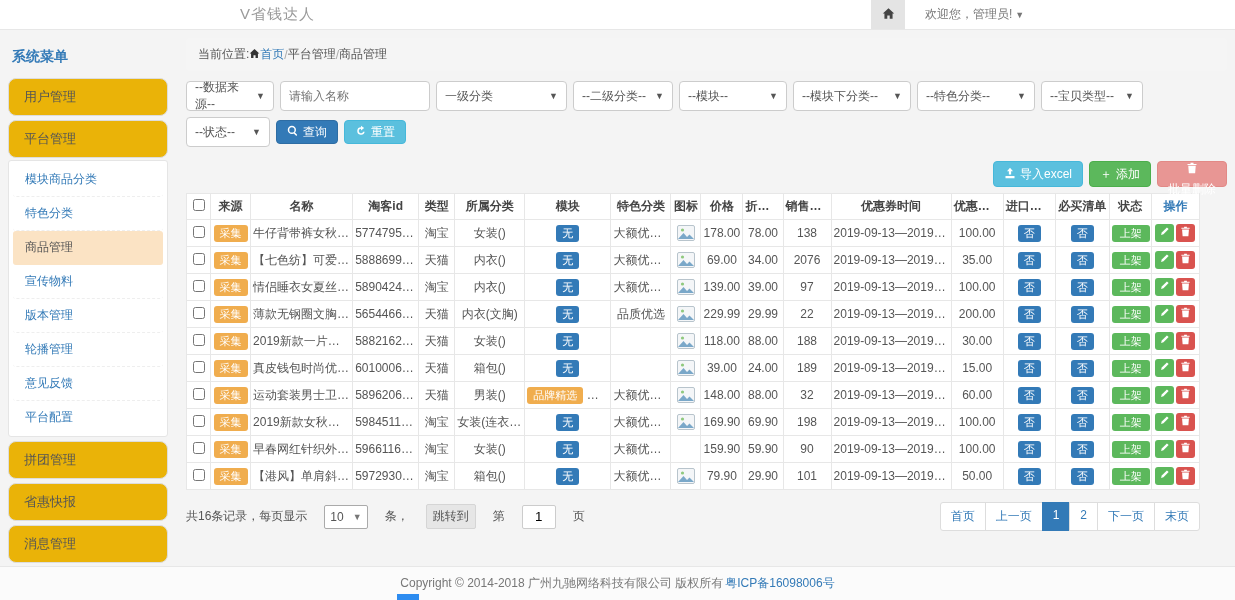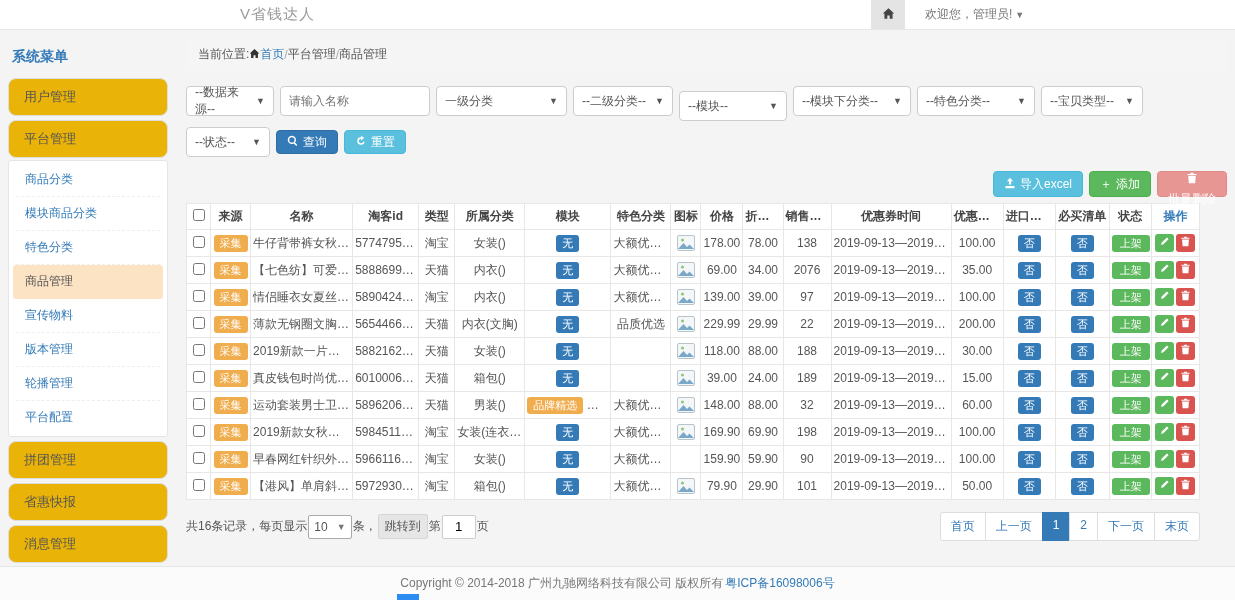--- a/index.html
+++ b/index.html
@@ -60,21 +60,21 @@
   .badge-success { background:#5cb85c; cursor:pointer; padding:2px 8px; }
   .thumb { display:inline-block; width:18px; height:16px; vertical-align:middle; }
   .op-btn { display:inline-flex; width:19px; height:18px; border-radius:3px; align-items:center; justify-content:center; cursor:pointer; vertical-align:middle; }
   .op-edit { background:#5cb85c; margin-right:2px; }
   .op-del { background:#d9534f; }
   .op-btn svg { width:11px; height:11px; fill:#fff; }
   input[type=checkbox] { width:12px; height:12px; cursor:pointer; }
 
   
   .pagi-bar { display:flex; justify-content:space-between; align-items:center; margin-top:12px; width:1014px; }
-  .pagi-left { display:flex; align-items:center; gap:1px; color:#555; }
+  .pagi-left { display:flex; align-items:center; gap:17px; color:#555; }
   .per-sel { height:24px; border:1px solid #aaa; border-radius:2px; background:#fff; display:inline-flex; align-items:center; gap:6px; padding:0 5px; cursor:pointer; }
   .jump-btn { background:#e6e6e6; border:1px solid #d5d5d5; padding:3px 6px; border-radius:2px; color:#555; cursor:pointer; }
   .page-input { width:34px; height:24px; border:1px solid #ccc; border-radius:2px; text-align:center; font-family:inherit; }
   .pager { display:flex; }
   .pager .pg { border:1px solid #ddd; background:#fff; color:#337ab7; padding:5px 10px; margin-left:-1px; cursor:pointer; }
   .pager .pg:first-child { border-radius:3px 0 0 3px; }
   .pager .pg:last-child { border-radius:0 3px 3px 0; }
   .pager .pg.active { background:#337ab7; border-color:#337ab7; color:#fff; }
 
   
@@ -99,27 +99,27 @@
   </div>
 </header>
 
 <div class="layout">
   <aside>
     <div class="side-title">系统菜单</div>
     <nav id="side-nav">
         <div class="side-top">用户管理</div>
         <div class="side-top">平台管理</div>
         <div class="submenu">
-          <a class="sub-item">商品分类</a>
           <a class="sub-item">模块商品分类</a>
           <a class="sub-item">特色分类</a>
           <a class="sub-item active">商品管理</a>
           <a class="sub-item">宣传物料</a>
           <a class="sub-item">版本管理</a>
           <a class="sub-item">轮播管理</a>
+          <a class="sub-item">意见反馈</a>
           <a class="sub-item">平台配置</a>
         </div>
         <div class="side-top">拼团管理</div>
         <div class="side-top">省惠快报</div>
         <div class="side-top">消息管理</div>
       </nav>
   </aside>
 
   <main>
     <div class="breadcrumb">
@@ -141,21 +141,21 @@
         </div>
         <input class="txt-input" placeholder="请输入名称" style="width: 150px;">
         <div class="sel" style="width: 131px;">
           <span>一级分类</span>
           <span class="caret">▼</span>
         </div>
         <div class="sel" style="width: 100px;">
           <span>--二级分类--</span>
           <span class="caret">▼</span>
         </div>
-        <div class="sel" style="width: 108px; margin-top: 10px;">
+        <div class="sel" style="width: 108px;">
           <span>--模块--</span>
           <span class="caret">▼</span>
         </div>
         <div class="sel" style="width: 118px;">
           <span>--模块下分类--</span>
           <span class="caret">▼</span>
         </div>
         <div class="sel" style="width: 118px;">
           <span>--特色分类--</span>
           <span class="caret">▼</span>

